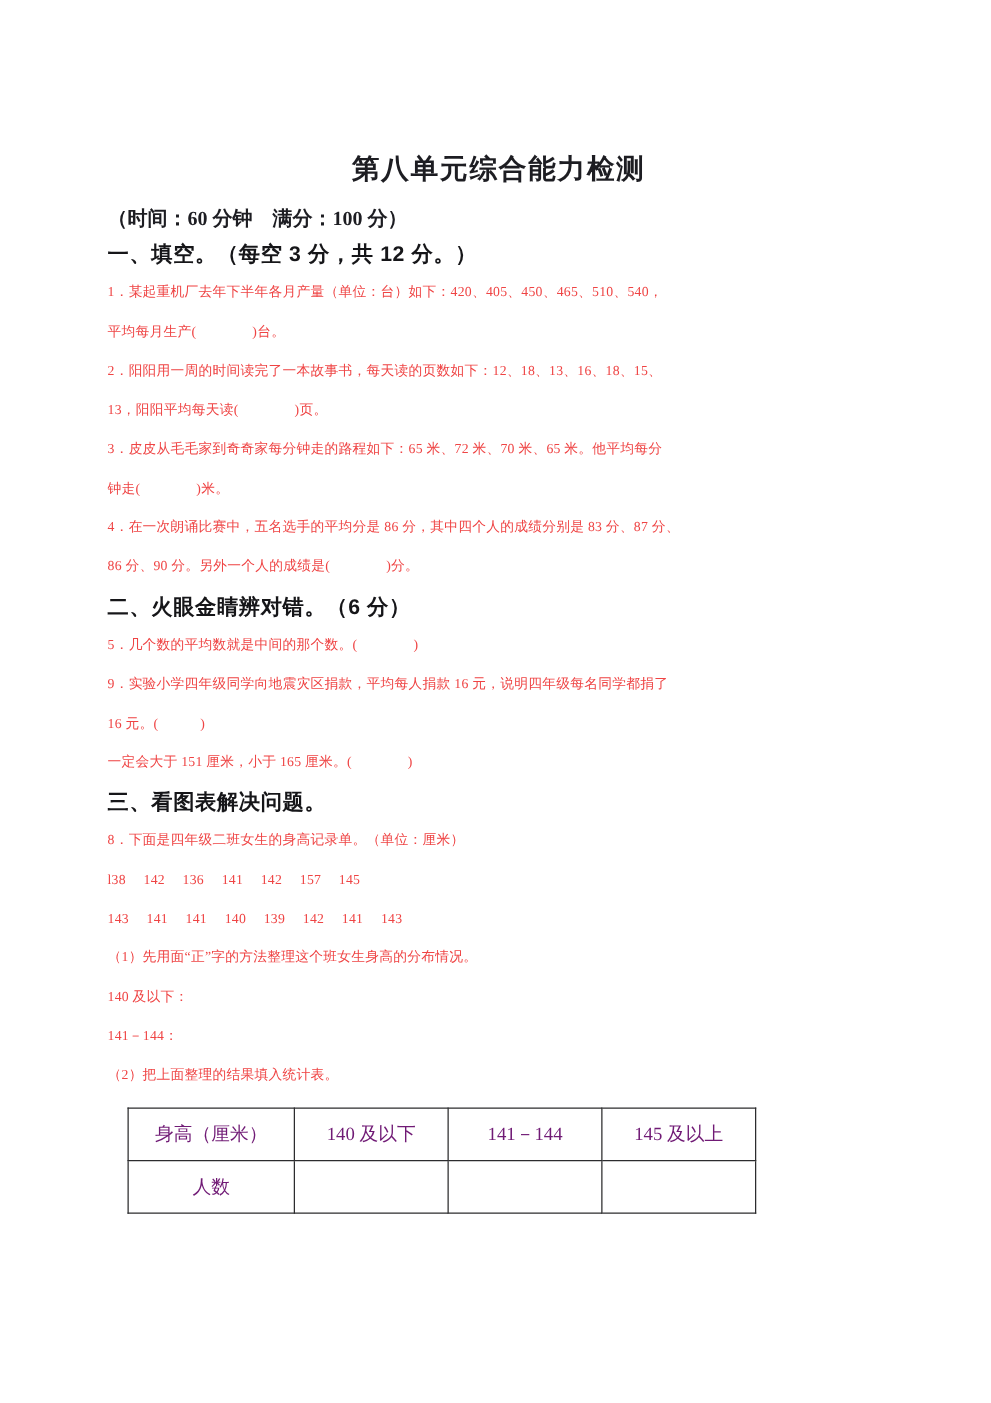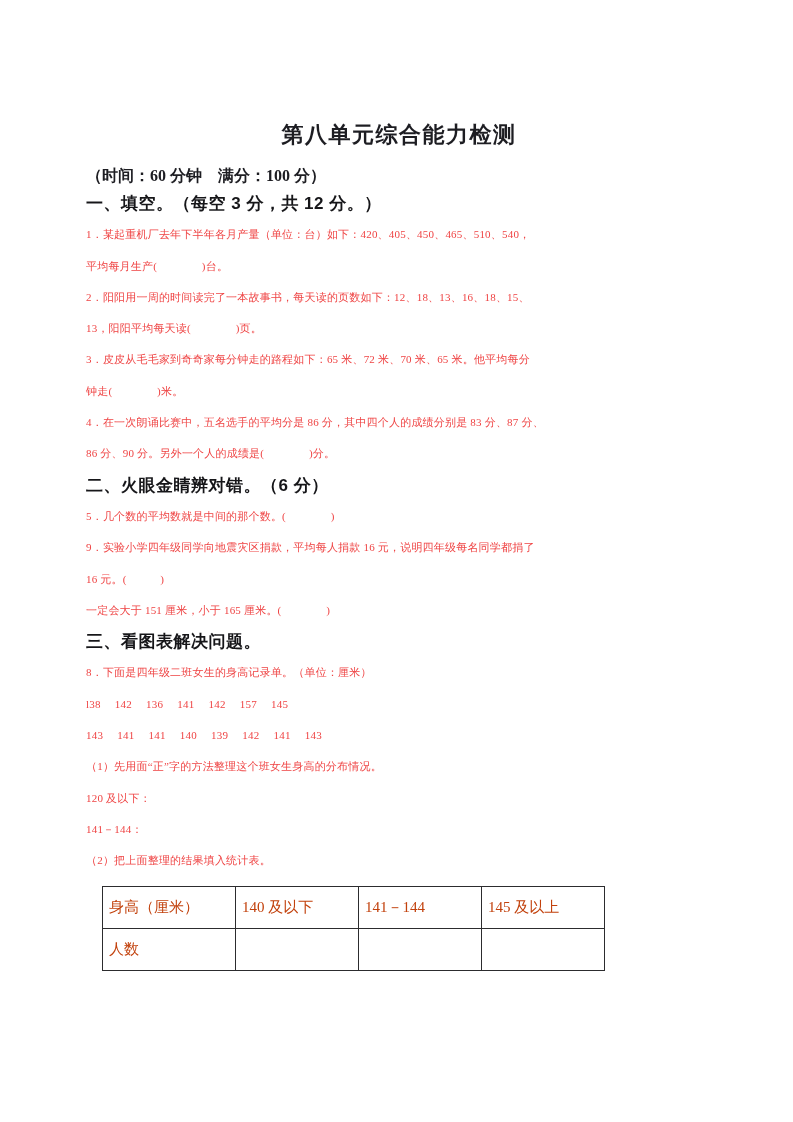--- a/index.html
+++ b/index.html
@@ -51,23 +51,24 @@
     letter-spacing: 0.5px;
   }
   .stats-table {
     border-collapse: collapse;
     margin-top: 9px;
     margin-left: 16px;
   }
   .stats-table td {
     border: 1.6px solid #2c2c2e;
     height: 41px;
+    text-align: center;
     vertical-align: middle;
     font-size: 15px;
-    color: #c2410c;
+    color: #701a75;
     padding: 0 6px;
   }
   .stats-table td.c0 { width: 120px; }
   .stats-table td.c1 { width: 110px; }
   .stats-table td.c2 { width: 110px; }
   .stats-table td.c3 { width: 110px; }
   .watermark {
     position: absolute;
     top: 1076px;
     left: 0;
@@ -111,21 +112,21 @@
     <div class="ln">5．几个数的平均数就是中间的那个数。(　　　　)</div>
     <div class="ln">9．实验小学四年级同学向地震灾区捐款，平均每人捐款 16 元，说明四年级每名同学都捐了</div>
     <div class="ln">16 元。(　　　)</div>
     <div class="ln">一定会大于 151 厘米，小于 165 厘米。(　　　　)</div>
 
     <div class="ln head">三、看图表解决问题。</div>
     <div class="ln">8．下面是四年级二班女生的身高记录单。（单位：厘米）</div>
     <div class="ln">l38　 142　 136　 141　 142　 157　 145</div>
     <div class="ln">143　 141　 141　 140　 139　 142　 141　 143</div>
     <div class="ln">（1）先用面“正”字的方法整理这个班女生身高的分布情况。</div>
-    <div class="ln">120 及以下：</div>
+    <div class="ln">140 及以下：</div>
     <div class="ln">141－144：</div>
     <div class="ln">（2）把上面整理的结果填入统计表。</div>
 
     <table class="stats-table">
       <tbody>
         <tr>
           <td class="c0">身高（厘米）</td>
           <td class="c1">140 及以下</td>
           <td class="c2">141－144</td>
           <td class="c3">145 及以上</td>

